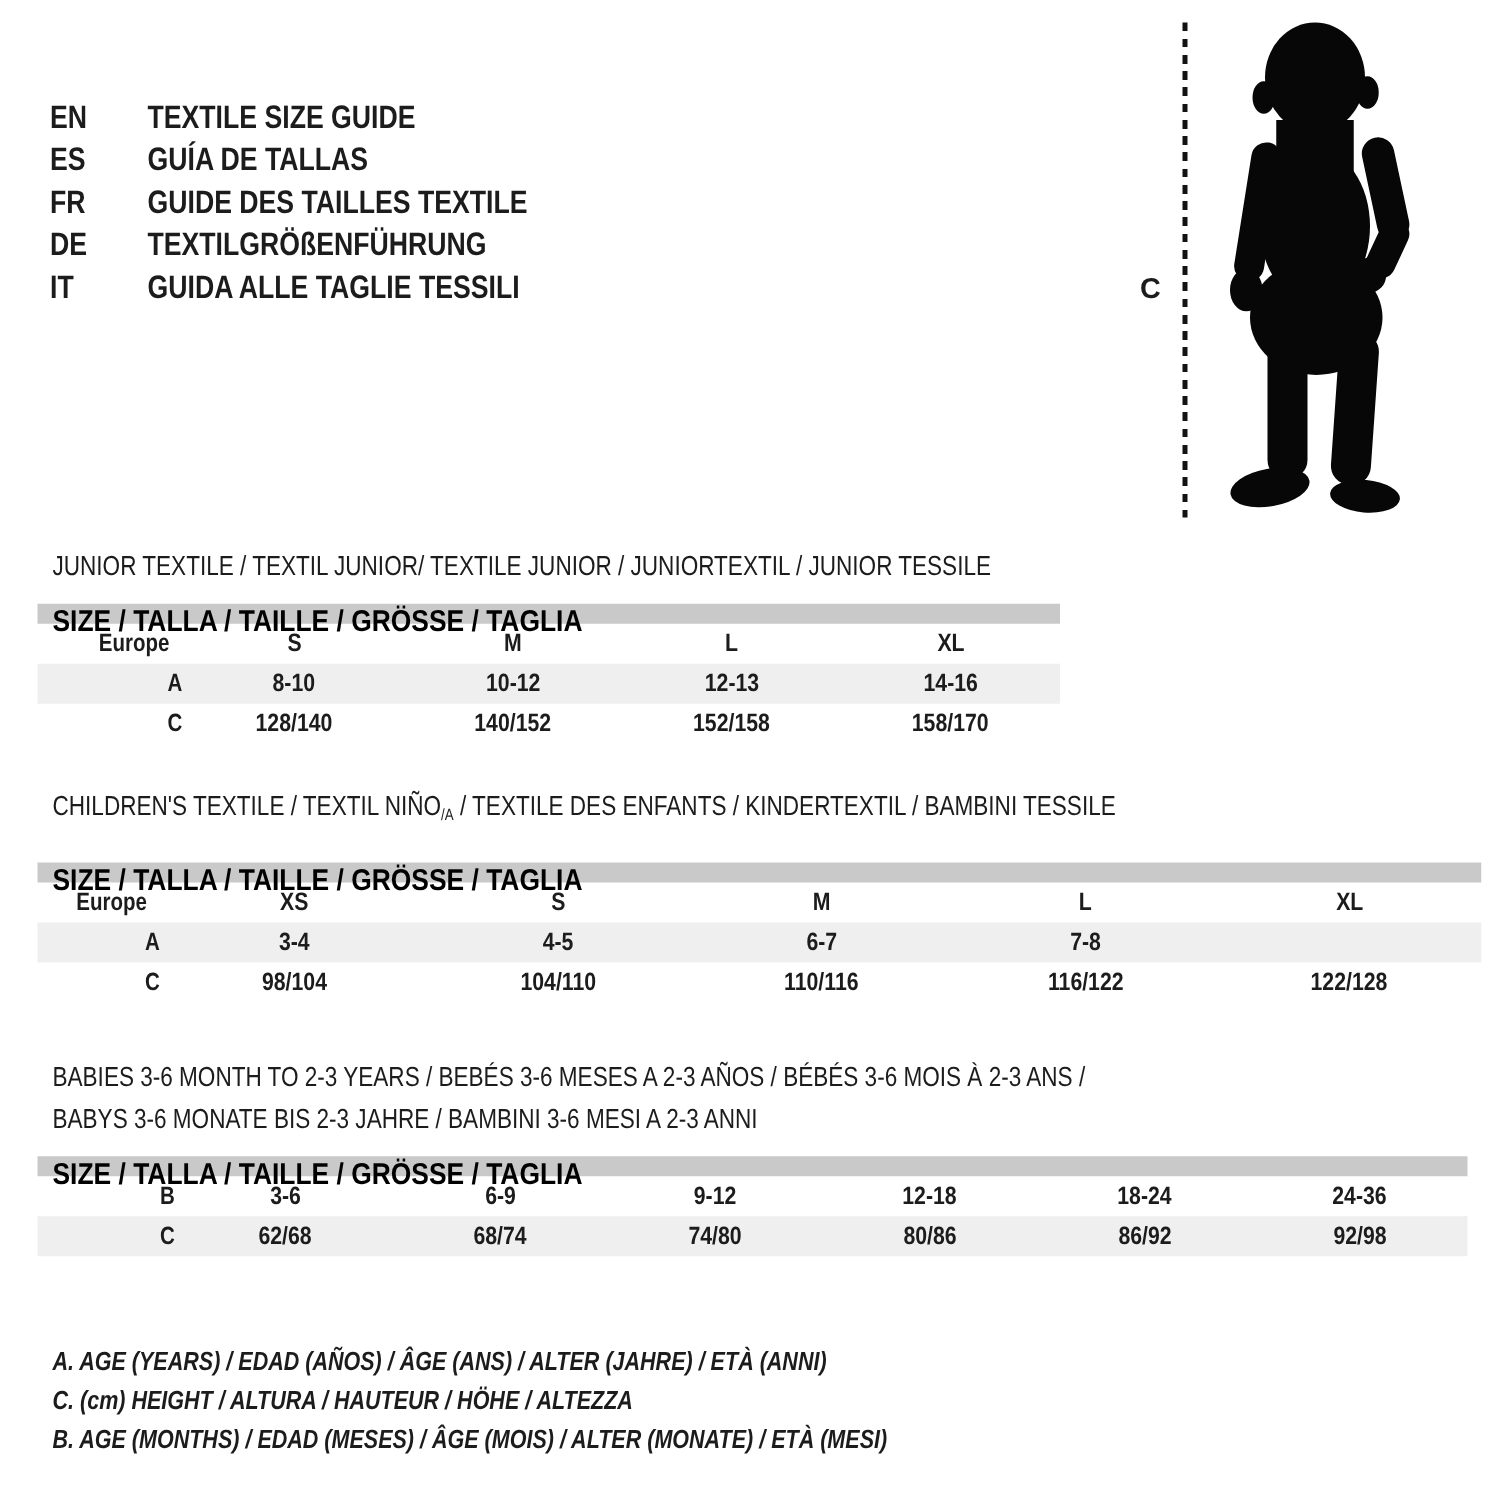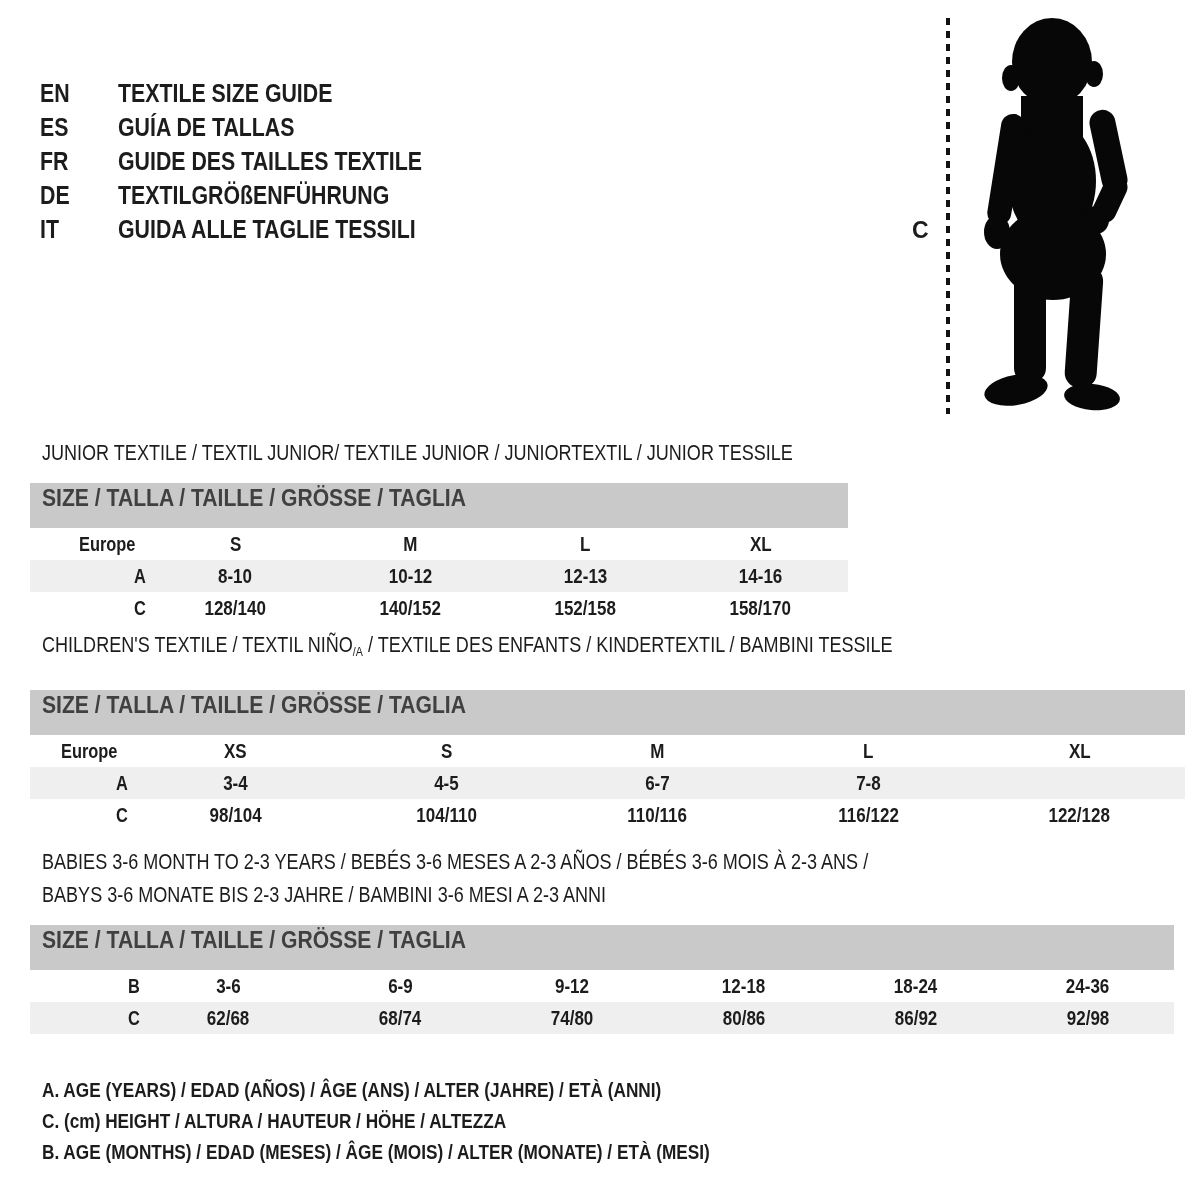--- a/index.html
+++ b/index.html
@@ -40,44 +40,44 @@
   }
   .fig-svg { left:966px; top:16px; }
 
   
   .sec-title { font-weight:normal; font-size:22px; line-height:33px; }
   .sub { font-size:13px; vertical-align:-4px; }
 
   
   .size-bar {
     background:#c9c9c9;
-    height:45px; line-height:30px;
+    height:16px; line-height:30px;
     padding-left:12px;
     font-weight:bold; font-size:24px;
-    color:#404040;
+    color:#000000;
   }
   .size-bar .cond { transform:scaleX(0.88); }
   .trow { display:grid; height:32px; line-height:32px; font-weight:bold; font-size:20px; }
   .trow.shaded { background:#efefef; }
   .cell.lbl { padding-left:12px; text-align:right; }
   .cell.val { text-align:center; }
   .t0 .trow { grid-template-columns:118px repeat(4,175px); }
   .t1 .trow { grid-template-columns:100px repeat(5,211px); }
   .t2 .trow { grid-template-columns:112px repeat(6,172px); }
   #table0 { left:30px; top:483px; width:818px; }
   #table1 { left:30px; top:690px; width:1155px; }
   #table2 { left:30px; top:925px; width:1144px; }
   #title0 { left:42px; top:436px; }
   #title1 { left:42px; top:628px; }
   #title2 { left:42px; top:845px; }
 
   
   .legend {
     left:42px; top:1074px;
-    font-weight:bold; font-size:21px; line-height:31px;
+    font-weight:bold; font-size:21px; line-height:31px;font-style:italic;
   }
 </style>
 </head>
 <body>
 
 <div class="abs lang-block">
   <span class="cond">EN</span>
   <span class="cond">TEXTILE SIZE GUIDE</span>
   <span class="cond">ES</span>
   <span class="cond">GUÍA DE TALLAS</span>

